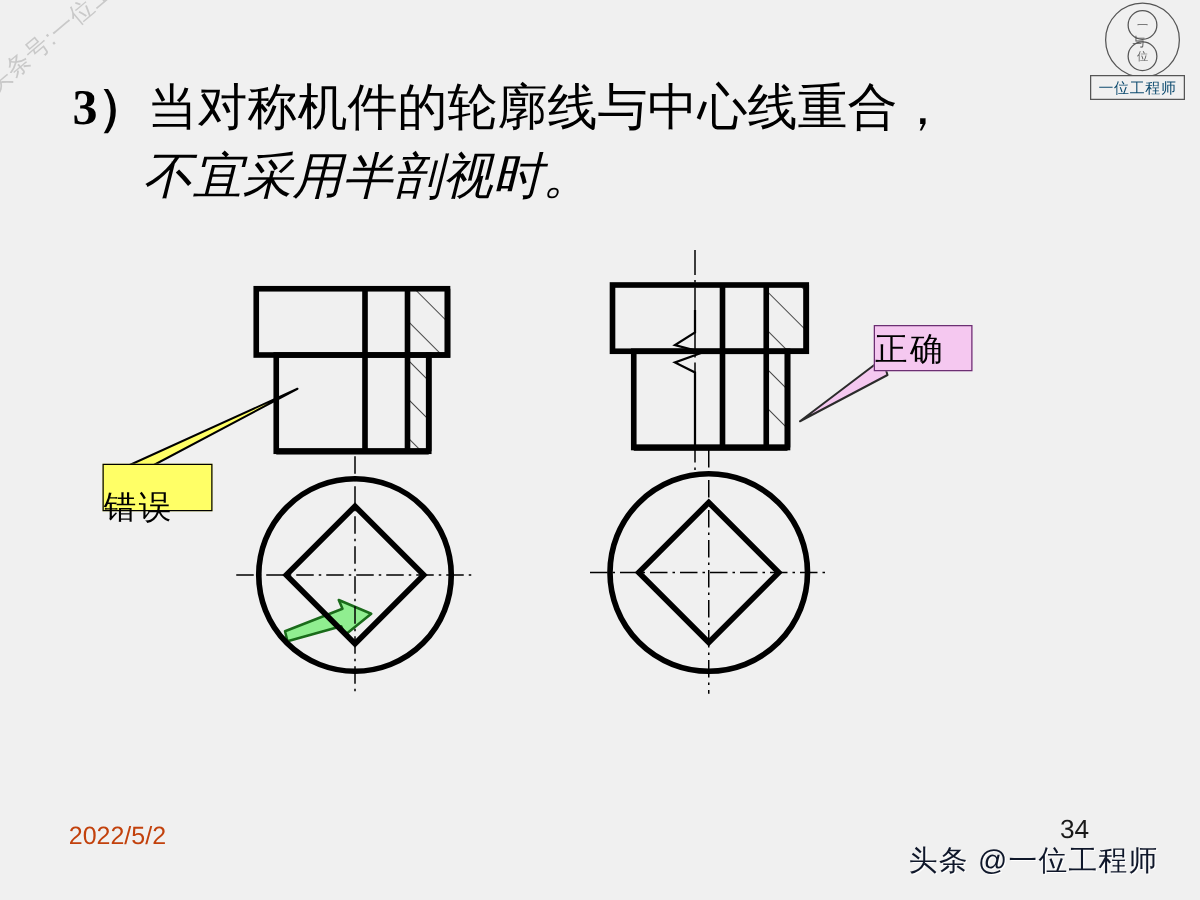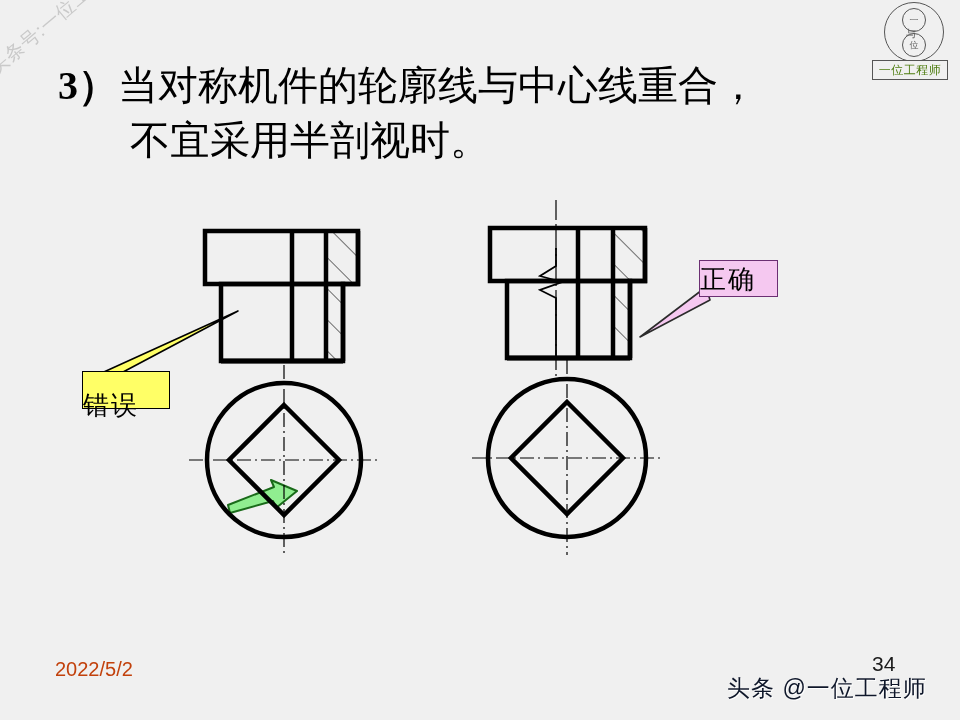--- a/index.html
+++ b/index.html
@@ -81,21 +81,21 @@
   .logo-name {
     position: absolute;
     left: 0px;
     top: 58px;
     width: 76px;
     height: 20px;
     border: 1.2px solid #555;
     box-sizing: border-box;
     font-family: "Liberation Sans", sans-serif;
     font-size: 12px;
-    color: #4d7c0f;
+    color: #0c4a6e;
     text-align: center;
     line-height: 18px;
     letter-spacing: 0.5px;
     background: #f0f0f0;
   }
 
   
   .heading {
     position: absolute;
     left: 58px;
@@ -104,21 +104,21 @@
     color: #000;
     font-size: 40px;
     line-height: 1.38;
     font-family: "Liberation Serif", serif;
   }
   .heading .num {
     font-weight: bold;
     font-size: 40px;
   }
   .heading .l1 { display: block; white-space: nowrap; }
-  .heading .l2 { display: block; margin-left: 72px; white-space: nowrap; }
+  .heading .l2 { display: block; margin-left: 56px; white-space: nowrap; font-style: italic; }
 
   
   .canvas {
     position: absolute;
     left: 0;
     top: 180px;
     width: 960px;
     height: 420px;
   }
   .canvas svg { display: block; }
@@ -158,21 +158,21 @@
   .footer-date {
     position: absolute;
     left: 55px;
     top: 658px;
     font-family: "Liberation Sans", sans-serif;
     font-size: 20px;
     color: #c2410c;
   }
   .footer-page {
     position: absolute;
-    left: 872px;
+    left: 848px;
     top: 652px;
     font-family: "Liberation Sans", sans-serif;
     font-size: 21px;
     color: #1a1a1a;
   }
   .footer-wm {
     position: absolute;
     left: 727px;
     top: 673px;
     font-family: "Liberation Sans", sans-serif;

